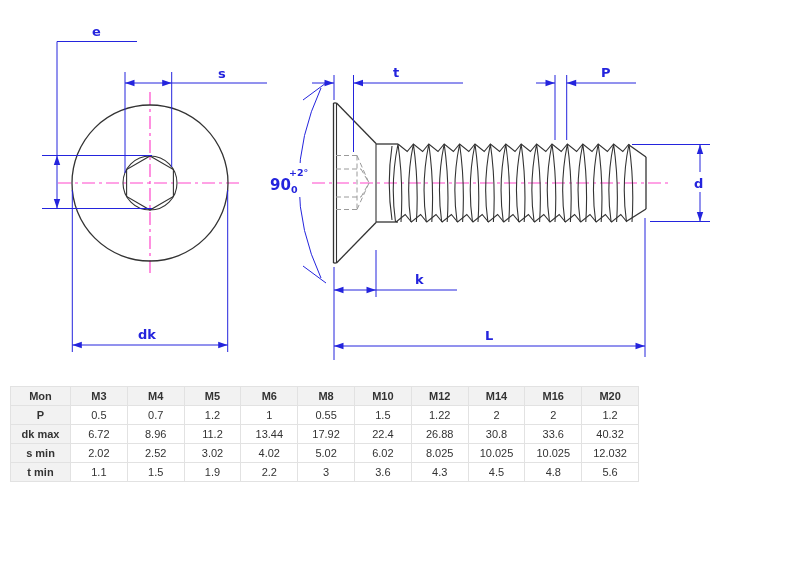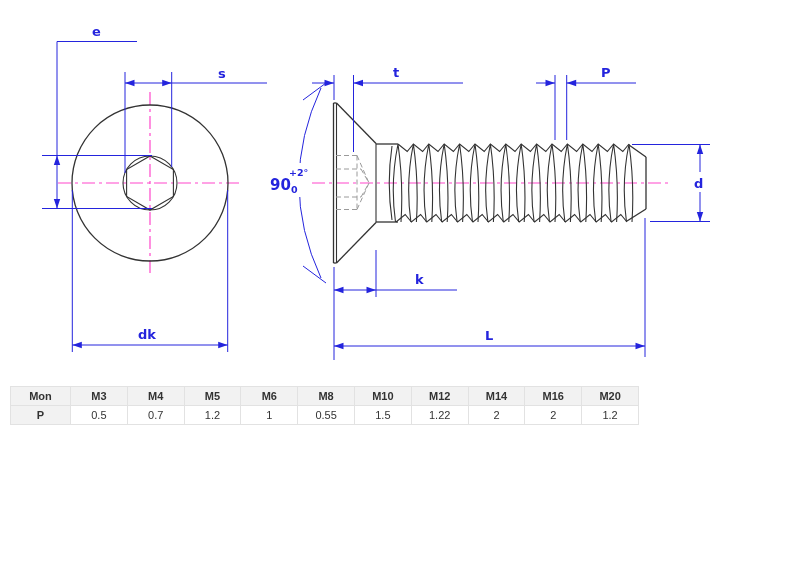--- a/index.html
+++ b/index.html
@@ -198,16 +198,55 @@
           <td>0.7</td>
           <td>1.2</td>
           <td>1</td>
           <td>0.55</td>
           <td>1.5</td>
           <td>1.22</td>
           <td>2</td>
           <td>2</td>
           <td>1.2</td>
         </tr>
+        <tr>
+          <th>dk max</th>
+          <td>6.72</td>
+          <td>8.96</td>
+          <td>11.2</td>
+          <td>13.44</td>
+          <td>17.92</td>
+          <td>22.4</td>
+          <td>26.88</td>
+          <td>30.8</td>
+          <td>33.6</td>
+          <td>40.32</td>
+        </tr>
+        <tr>
+          <th>s min</th>
+          <td>2.02</td>
+          <td>2.52</td>
+          <td>3.02</td>
+          <td>4.02</td>
+          <td>5.02</td>
+          <td>6.02</td>
+          <td>8.025</td>
+          <td>10.025</td>
+          <td>10.025</td>
+          <td>12.032</td>
+        </tr>
+        <tr>
+          <th>t min</th>
+          <td>1.1</td>
+          <td>1.5</td>
+          <td>1.9</td>
+          <td>2.2</td>
+          <td>3</td>
+          <td>3.6</td>
+          <td>4.3</td>
+          <td>4.5</td>
+          <td>4.8</td>
+          <td>5.6</td>
+        </tr>
       </tbody>
 </table>
 
 </div>
 
 </body></html>

